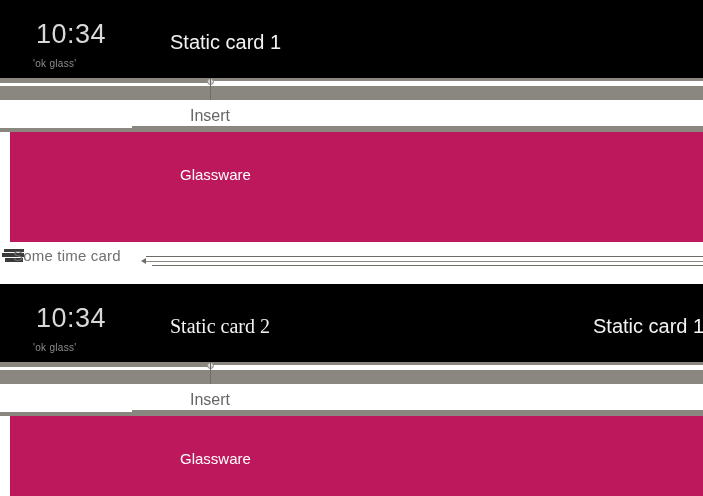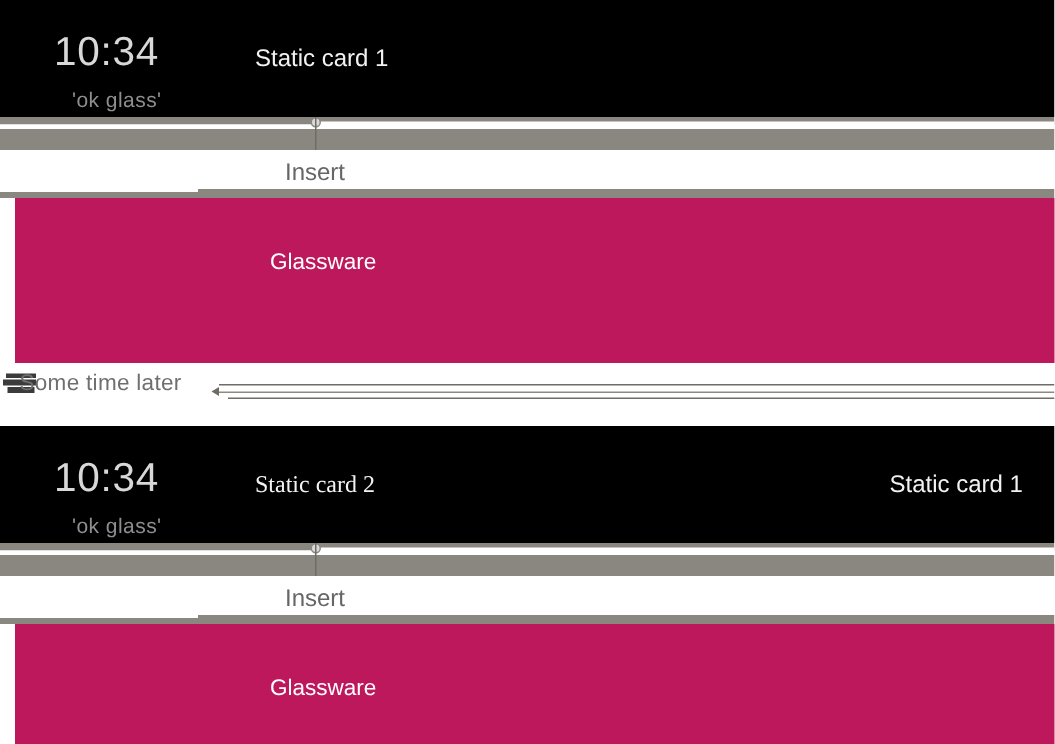--- a/index.html
+++ b/index.html
@@ -42,31 +42,31 @@
     top: 19px;
     font-size: 27px;
     font-weight: 300;
     letter-spacing: 0.5px;
     color: #d8d8d8;
     font-family: "Liberation Sans", sans-serif;
     white-space: nowrap;
   }
   .okglass {
     position: absolute;
-    left: 48px;
+    left: 33px;
     top: 58px;
-    font-size: 14px;
+    font-size: 10px;
     color: #8e8e8e;
     letter-spacing: 0.3px;
     white-space: nowrap;
   }
   .cardlabel {
     position: absolute;
     top: 31px;
-    font-size: 16px;
+    font-size: 20px;
     color: #f2f2f2;
     white-space: nowrap;
   }
 
   
   .graybar {
     position: absolute;
     left: 0;
     width: 703px;
     background: #8a8780;
@@ -195,21 +195,21 @@
   </div>
 
   <div class="divider-row" style="top:242px; height:42px;"></div>
 
   <svg class="divider-icon" viewBox="0 0 24 16">
     <rect x="2" y="1" width="20" height="3" fill="#3b3b3b"></rect>
     <rect x="0" y="5" width="22" height="4" fill="#3b3b3b"></rect>
     <rect x="3" y="10" width="18" height="4" fill="#3b3b3b"></rect>
   </svg>
 
-  <div class="divider-label">Some time later</div>
+  <div class="divider-label">Some time card</div>
 
   <div class="arrowline" style="left:146px; top:256px; width:557px;"></div>
   <div class="arrowline2" style="left:146px; top:261px; width:557px;"></div>
   <div class="arrowline" style="left:152px; top:265px; width:551px;"></div>
   <div class="arrowhead" style="left:141px; top:258px;"></div>
 
   <div class="band cardstrip" style="top:284px; height:78px;">
     <div class="clock">10:34</div>
     <div class="okglass">'ok glass'</div>
     <div class="cardlabel" style="left:170px;font-family:Liberation Serif, serif;">Static card 2</div>

